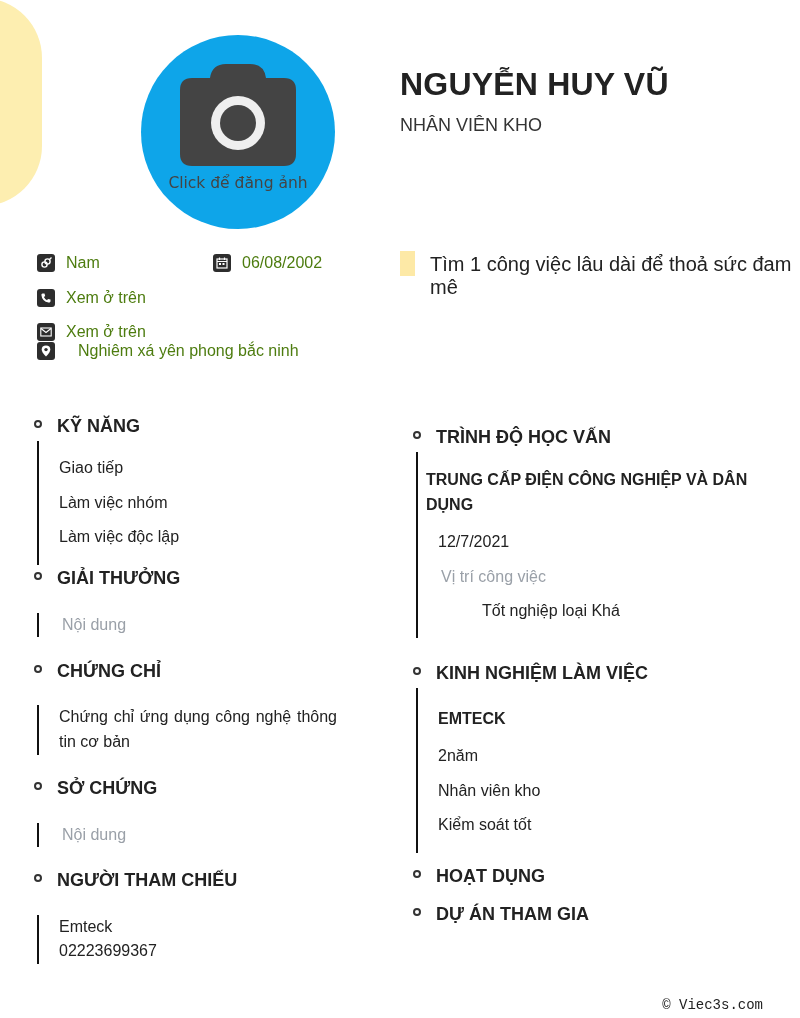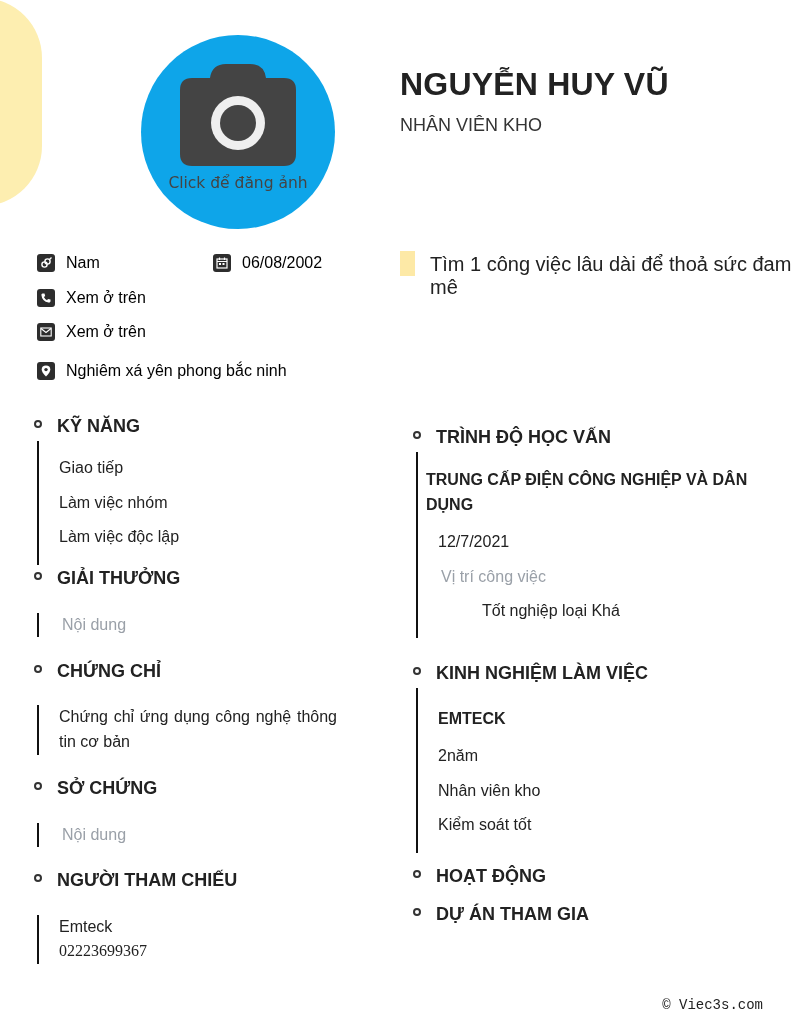--- a/index.html
+++ b/index.html
@@ -22,21 +22,21 @@
   }
 
   .name {
     position: absolute; left: 400px; top: 66px; font-size: 32px; font-weight: bold;
     color: #222; letter-spacing: 0.2px;
   }
   .job-title {
     position: absolute; left: 400px; top: 115px; font-size: 18px; color: #333;
   }
 
-  .info-row { position: absolute; display: flex; align-items: center; font-size: 16px; color: #000000; }
+  .info-row { position: absolute; display: flex; align-items: center; font-size: 16px; color: #4d7c0f; }
   .info-row .ico {
     width: 18px; height: 18px; border-radius: 3px; background: #2d2d2d; margin-right: 11px;
     display: flex; align-items: center; justify-content: center; flex-shrink: 0;
   }
   .info-row .ico svg { display: block; }
 
   .objective-bar { position: absolute; left: 400px; top: 251px; width: 15px; height: 25px; background: #fde9a6; }
   .objective-text { position: absolute; left: 430px; top: 253px; font-size: 20px; color: #222; }
 
   .sec-title {
@@ -104,21 +104,21 @@
 </div>
 <div class="info-row" style="left:37px; top:323px;">
   <span class="ico">
     <svg width="12" height="10" viewBox="0 0 12 10">
         <rect x="0.8" y="1" width="10.4" height="8" fill="none" stroke="#fff" stroke-width="1.1"></rect>
         <path d="M1 1.5 L6 5.5 L11 1.5" fill="none" stroke="#fff" stroke-width="1.1"></path>
       </svg>
   </span>
   <span>Xem ở trên</span>
 </div>
-<div class="info-row" style="left:37px; top:362px;">
+<div class="info-row" style="left:37px; top:342px;gap:12px;">
   <span class="ico">
     <svg width="10" height="12" viewBox="0 0 10 12">
         <path d="M5 0.5 Q9.3 0.5 9.3 4.6 Q9.3 7.5 5 11.5 Q0.7 7.5 0.7 4.6 Q0.7 0.5 5 0.5 Z" fill="#fff"></path>
         <circle cx="5" cy="4.6" r="1.7" fill="#2d2d2d"></circle>
       </svg>
   </span>
   <span>Nghiêm xá yên phong bắc ninh</span>
 </div>
 
 <div class="objective-bar"></div>
@@ -143,37 +143,37 @@
 
 <div class="sec-dot" style="left:34px; top:782px;"></div>
 <div class="sec-title" style="left:57px; top:778px;">SỞ CHỨNG</div>
 <div class="vline" style="left:37px; top:823px; height:24px;"></div>
 <div class="txt placeholder" style="left:62px; top:826px;">Nội dung</div>
 
 <div class="sec-dot" style="left:34px; top:874px;"></div>
 <div class="sec-title" style="left:57px; top:870px;">NGƯỜI THAM CHIẾU</div>
 <div class="vline" style="left:37px; top:915px; height:49px;"></div>
 <div class="txt" style="left:59px; top:918px;">Emteck</div>
-<div class="txt" style="left:59px; top:942px;font-family:Liberation Serif, serif;">02223699367</div>
+<div class="txt" style="left:59px; top:942px;">02223699367</div>
 
 <div class="sec-dot" style="left:413px; top:431px;"></div>
 <div class="sec-title" style="left:436px; top:427px;">TRÌNH ĐỘ HỌC VẤN</div>
 <div class="vline" style="left:416px; top:452px; height:186px;"></div>
 <div class="txt bold-txt" style="left:426px; top:467px; width:330px; line-height:25px;">TRUNG CẤP ĐIỆN CÔNG NGHIỆP VÀ DÂN DỤNG</div>
 <div class="txt" style="left:438px; top:533px;">12/7/2021</div>
 <div class="txt placeholder" style="left:441px; top:568px;">Vị trí công việc</div>
 <div class="txt" style="left:438px; top:602px;margin-left:44px;">Tốt nghiệp loại Khá</div>
 
 <div class="sec-dot" style="left:413px; top:667px;"></div>
 <div class="sec-title" style="left:436px; top:663px;">KINH NGHIỆM LÀM VIỆC</div>
 <div class="vline" style="left:416px; top:688px; height:165px;"></div>
 <div class="txt bold-txt" style="left:438px; top:710px;">EMTECK</div>
 <div class="txt" style="left:438px; top:747px;">2năm</div>
 <div class="txt" style="left:438px; top:782px;">Nhân viên kho</div>
 <div class="txt" style="left:438px; top:816px;">Kiểm soát tốt</div>
 
 <div class="sec-dot" style="left:413px; top:870px;"></div>
-<div class="sec-title" style="left:436px; top:866px;">HOẠT ĐỘNG</div>
+<div class="sec-title" style="left:436px; top:866px;">HOẠT DỤNG</div>
 
 <div class="sec-dot" style="left:413px; top:908px;"></div>
 <div class="sec-title" style="left:436px; top:904px;">DỰ ÁN THAM GIA</div>
 
 <div class="footer">© Viec3s.com</div>
 
 </body></html>

